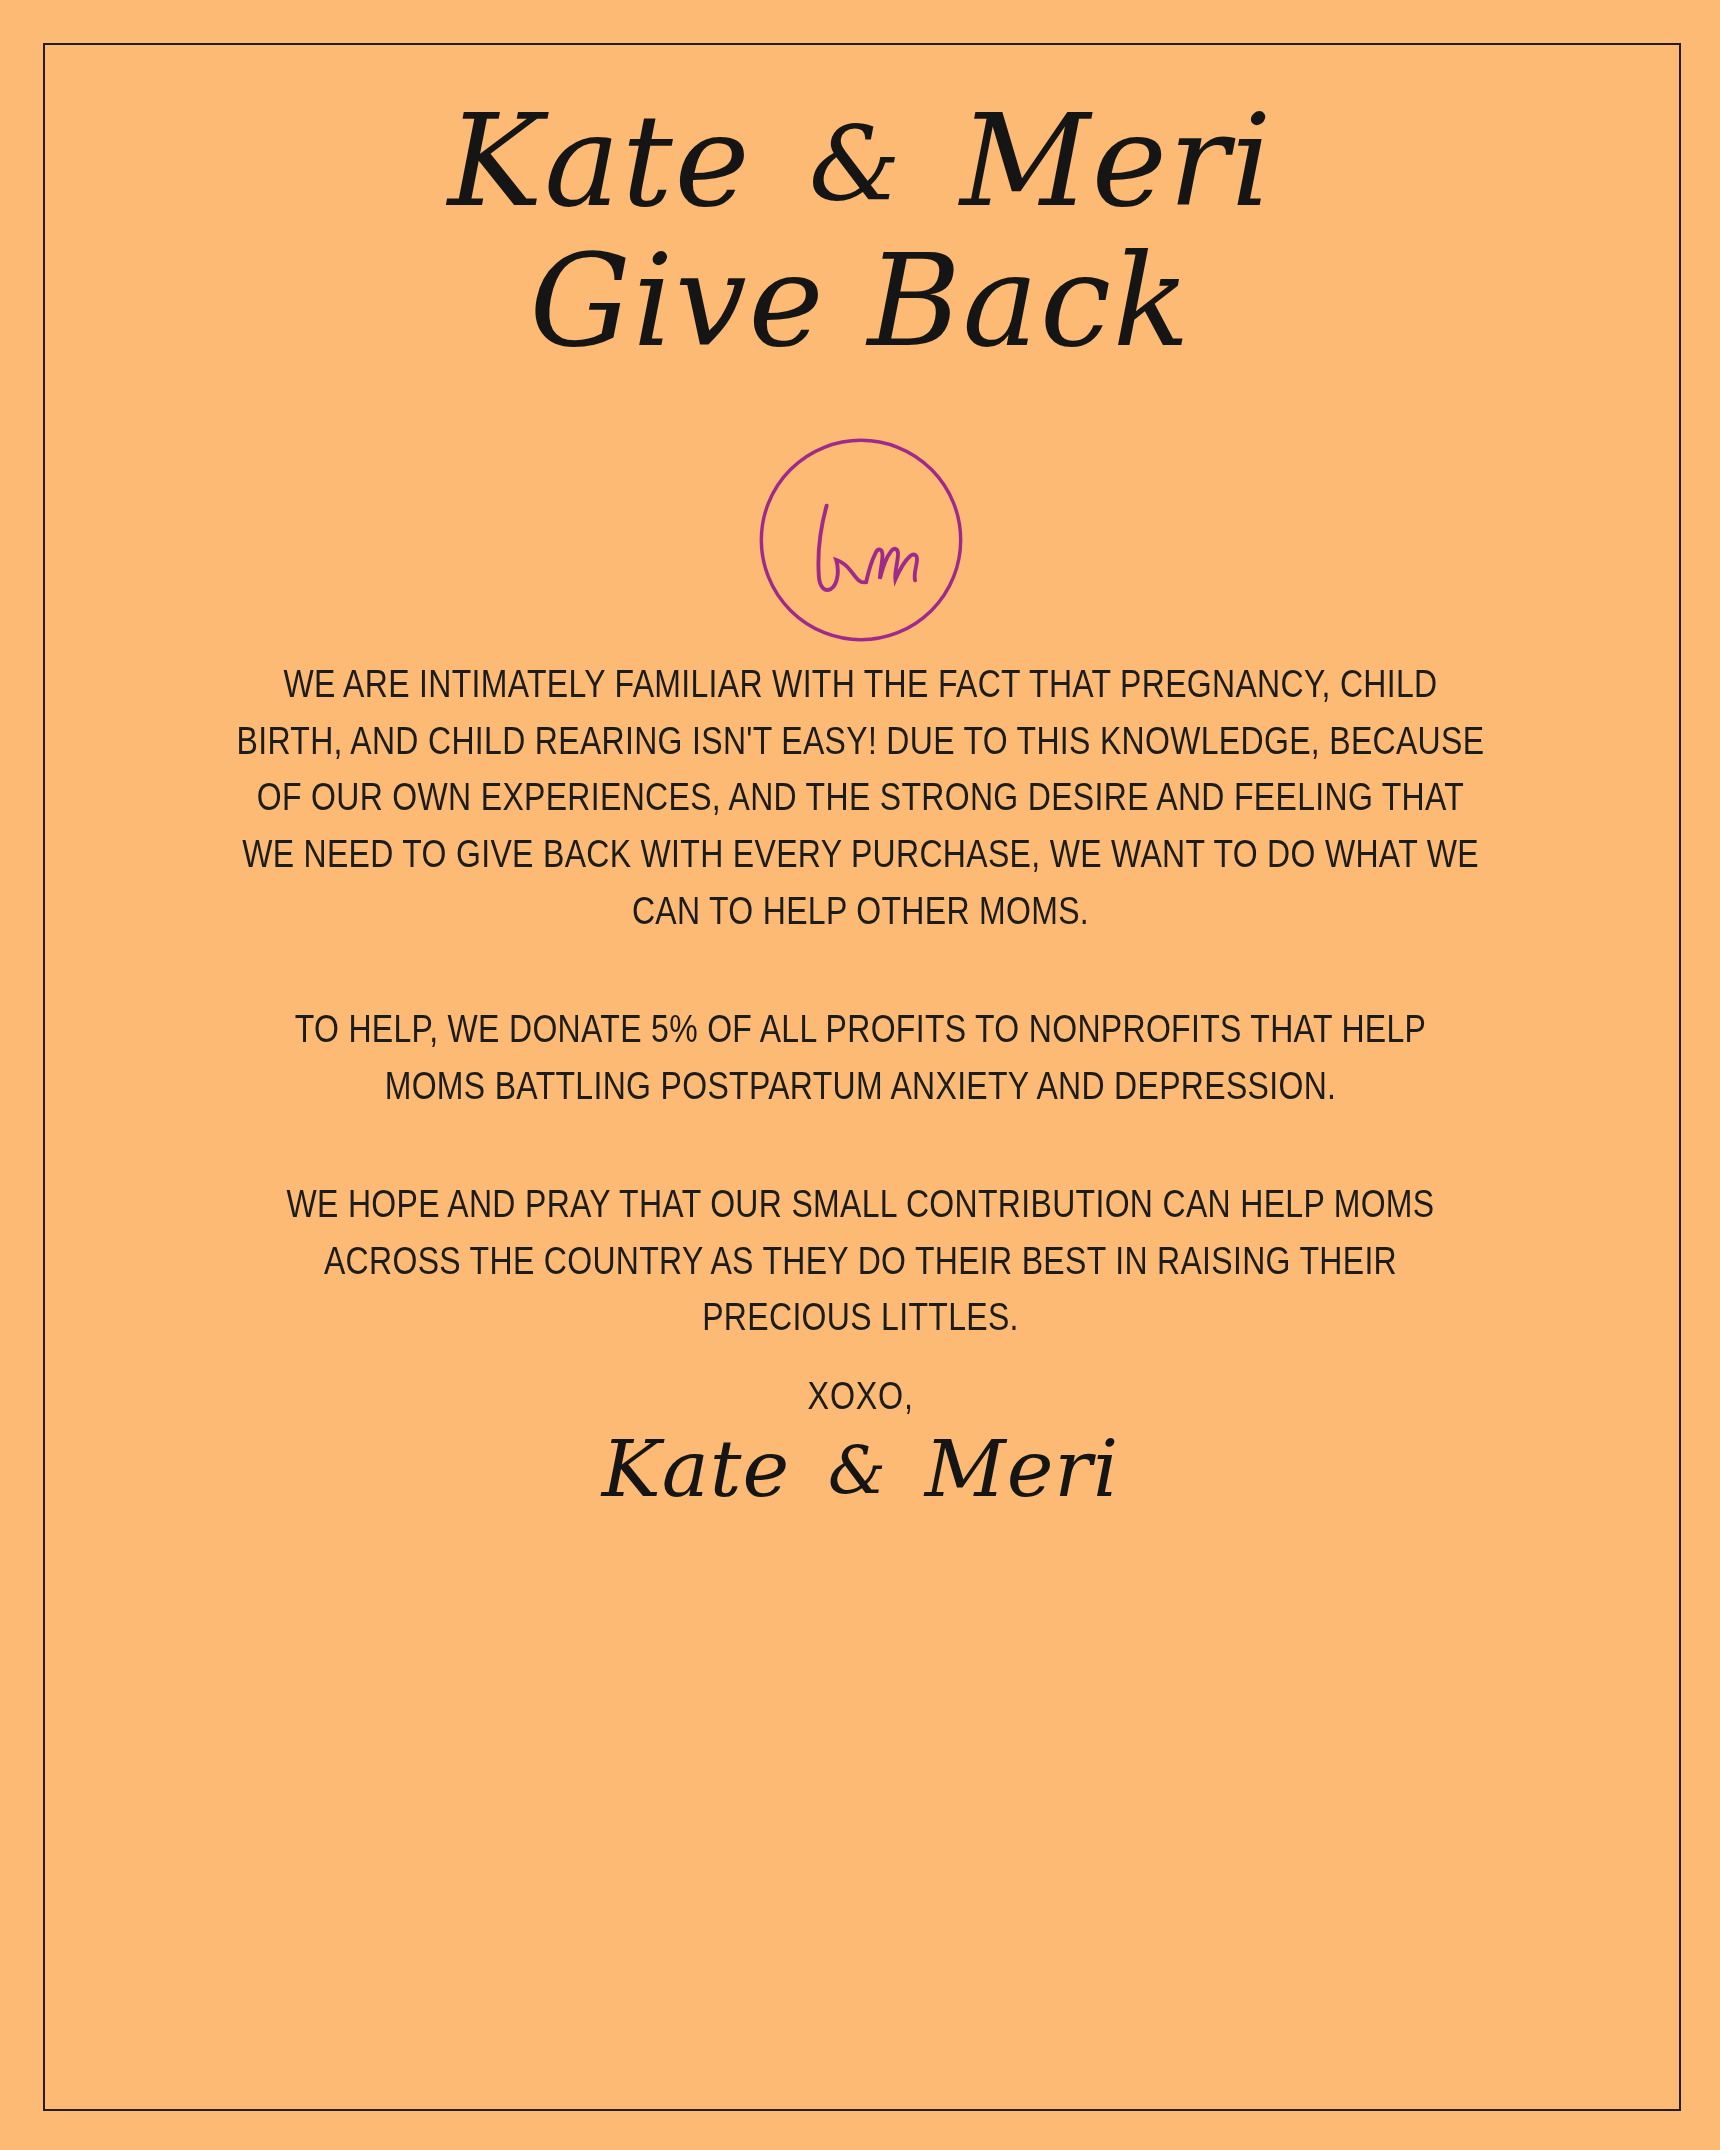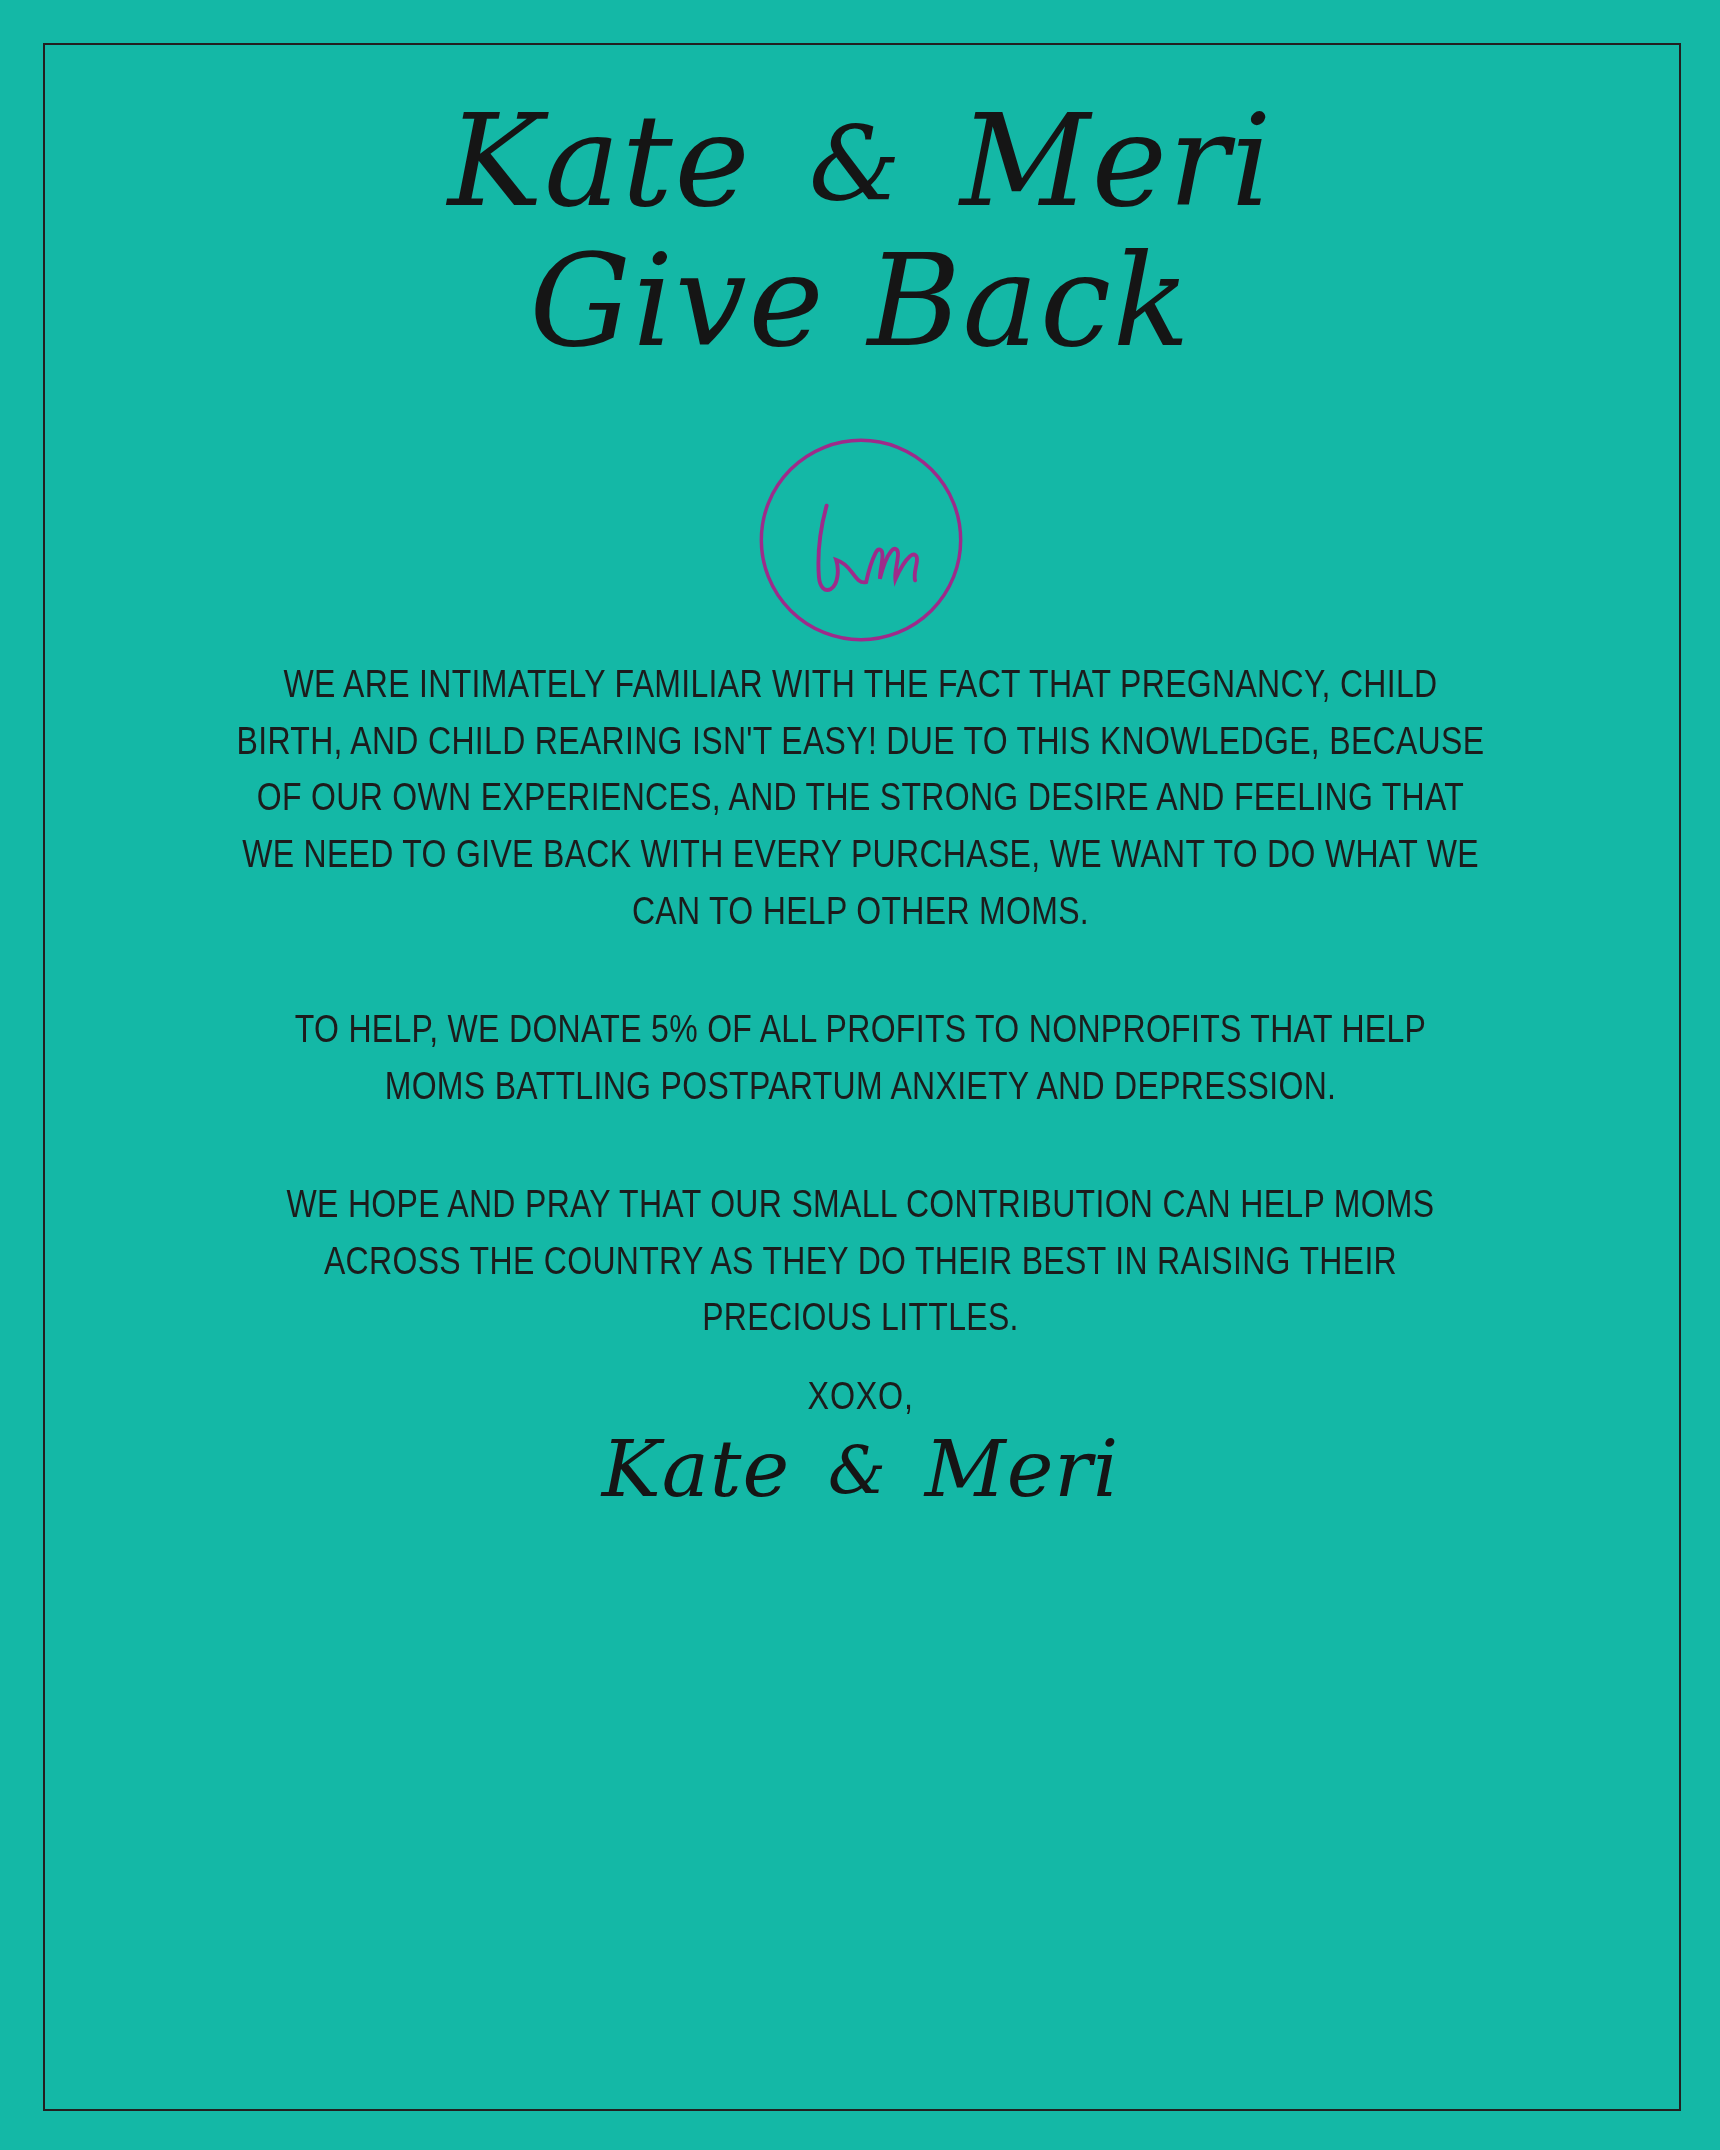--- a/index.html
+++ b/index.html
@@ -11,21 +11,21 @@
     width: 1721px;
     height: 2151px;
     font-family: "Liberation Sans", sans-serif;
     overflow: hidden;
   }
 
   .page {
     position: relative;
     width: 1721px;
     height: 2151px;
-    background: #14b8a6;
+    background: #fdba74;
     box-sizing: border-box;
     padding: 43px 47px 34px 47px;
   }
 
   .frame {
     position: absolute;
     left: 43px;
     top: 43px;
     right: 40px;
     bottom: 40px;

